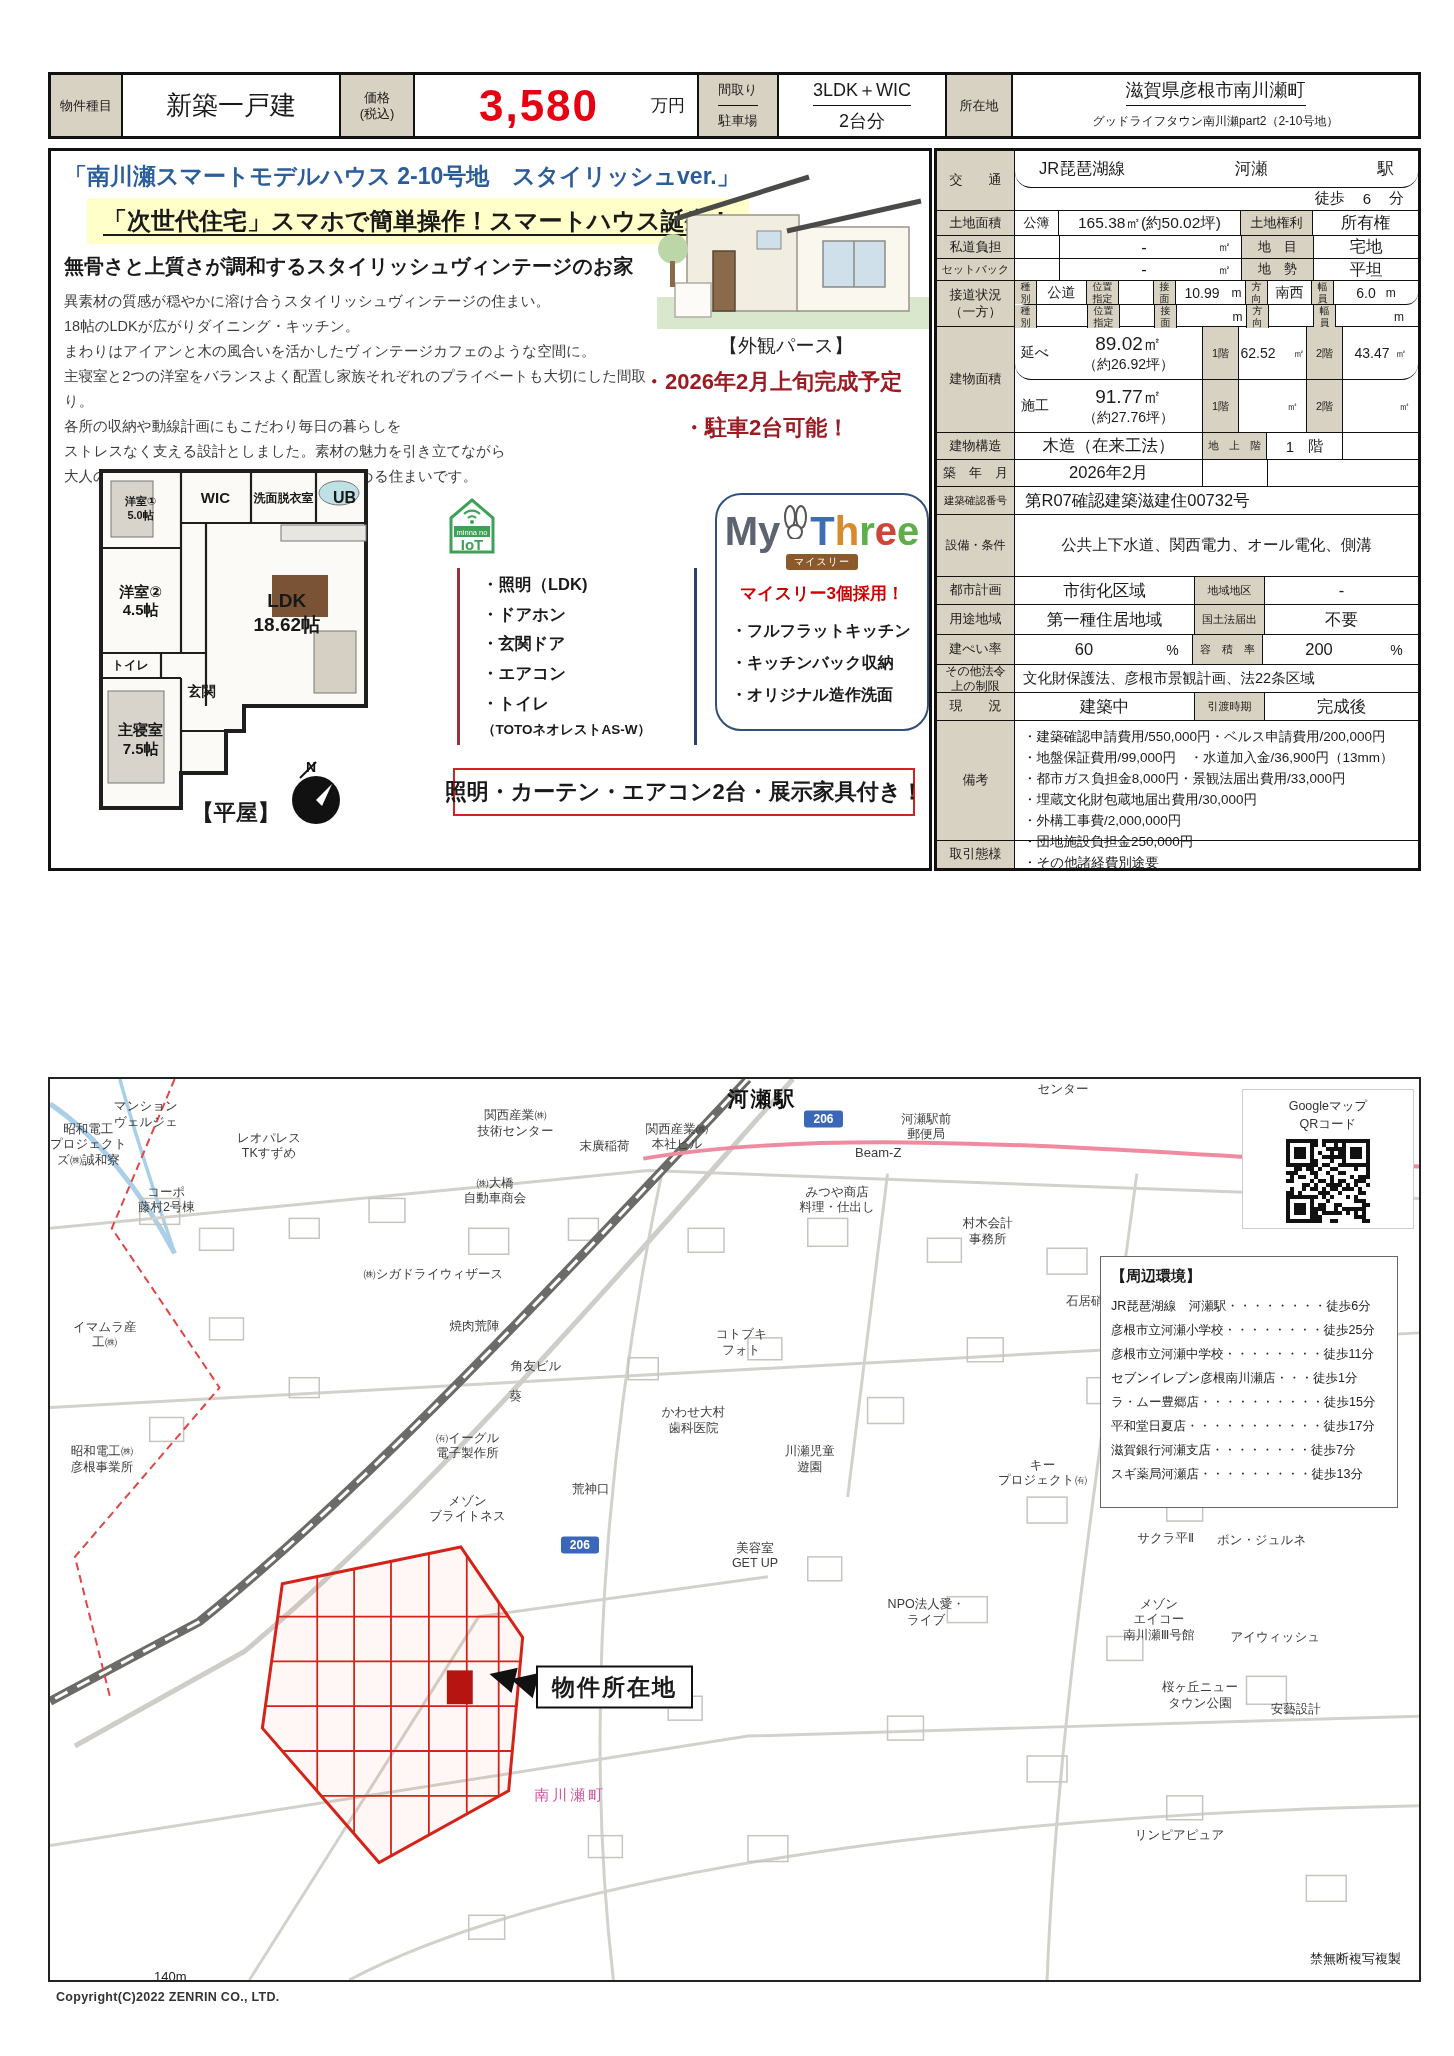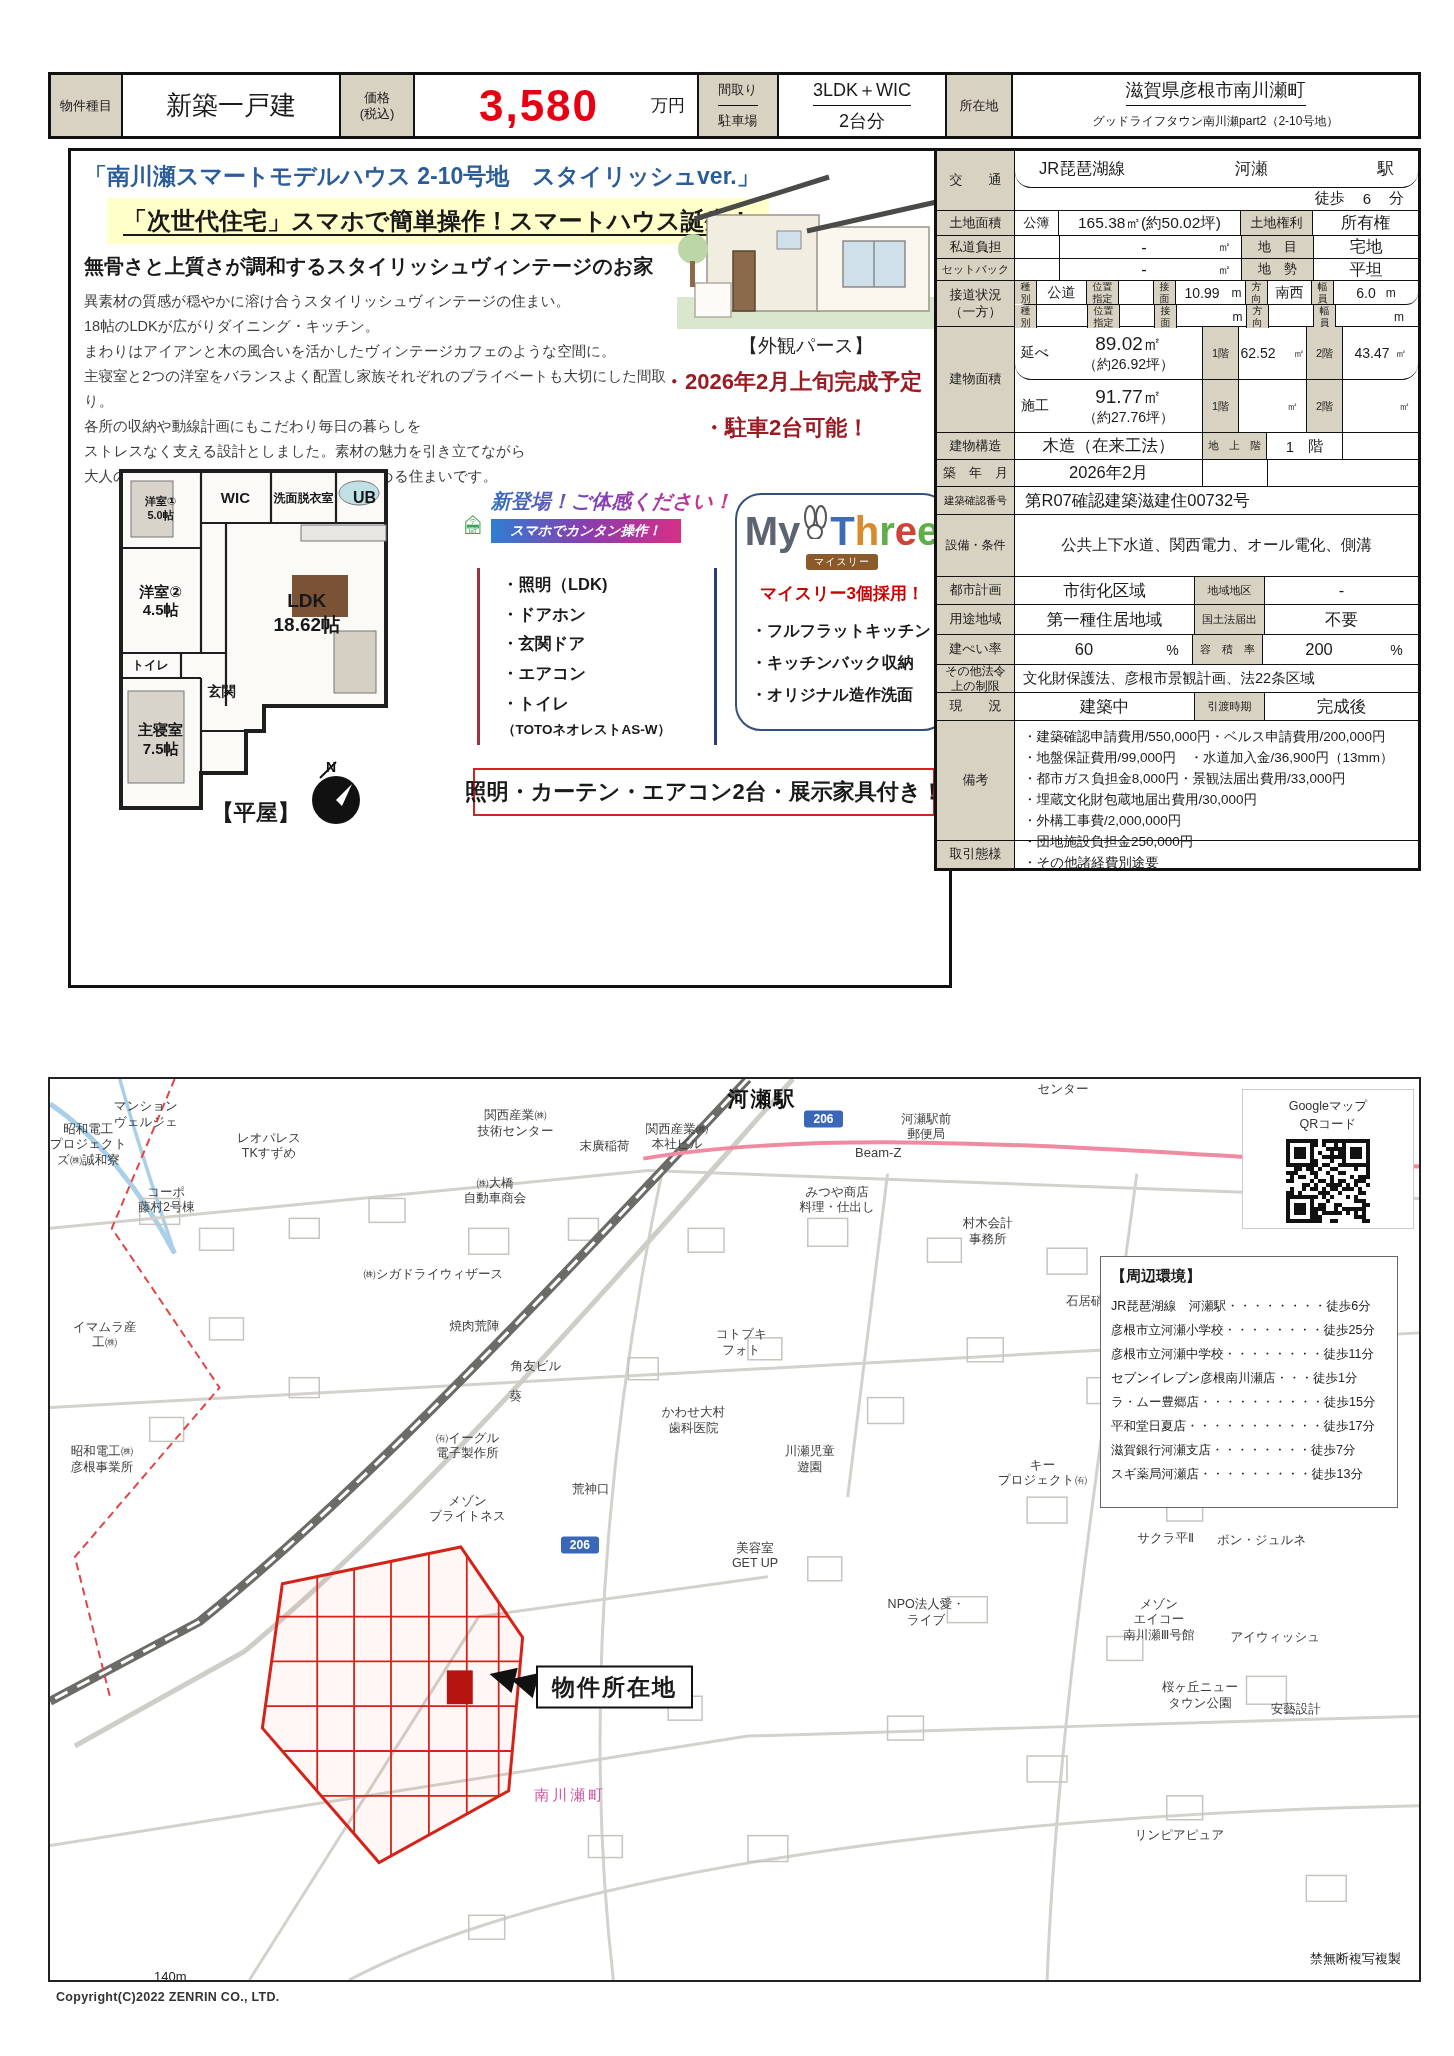--- a/index.html
+++ b/index.html
@@ -9,21 +9,21 @@
   
   #header-table{left:48px;top:72px;width:1373px;height:67px;border:3px solid #111;display:flex;box-sizing:border-box;background:#fff;}
   .hcell{border-right:2px solid #111;display:flex;align-items:center;justify-content:center;box-sizing:border-box;}
   .tan{background:#d8d2c2;}
   .hlabel{font-size:13px;flex-direction:column;line-height:1.2;}
   #price-num{font-size:44px;font-weight:bold;color:#e60012;letter-spacing:2px;}
   .stack{display:flex;flex-direction:column;}
   .stack>div{flex:1;display:flex;align-items:center;justify-content:center;box-sizing:border-box;}
   .stack>div:first-child{border-bottom:1.5px solid #111;}
   
-  #left-box{left:48px;top:148px;width:884px;height:840px;border:3px solid #111;box-sizing:border-box;background:#fff;margin-left:20px;}
+  #left-box{left:48px;top:148px;width:884px;height:723px;border:3px solid #111;box-sizing:border-box;background:#fff;}
   #flyer-title{left:13px;top:10px;font-size:23px;font-weight:bold;color:#2b5d9b;white-space:nowrap;}
   #headline{left:36px;top:47px;background:#ffffc9;padding:7px 16px;font-size:24px;font-weight:bold;text-decoration:underline;text-underline-offset:5px;white-space:nowrap;}
   #subtitle{left:13px;top:102px;font-size:20px;font-weight:bold;white-space:nowrap;}
   #body-text{left:13px;top:138px;width:600px;font-size:14.5px;line-height:1.72;color:#3d3d3d;}
   #exterior{left:606px;top:6px;width:272px;height:172px;}
   #exterior-caption{left:668px;top:182px;font-size:19px;color:#222;}
   .note{font-size:22px;font-weight:bold;color:#9c1b23;white-space:nowrap;}
   #note1{left:592px;top:216px;}
   #note2{left:632px;top:262px;}
   
@@ -199,24 +199,20 @@
     <div id="iot-head">
       <svg width="58" height="72" viewBox="0 0 58 72">
         <path d="M8,30 L29,12 L50,30 L50,64 L8,64 Z" fill="none" stroke="#3fa058" stroke-width="3"></path>
         <path d="M21,26 a11,11 0 0 1 16,0" fill="none" stroke="#3fa058" stroke-width="2.2"></path>
         <path d="M25,30 a6,6 0 0 1 8,0" fill="none" stroke="#3fa058" stroke-width="2.2"></path>
         <circle cx="29" cy="34" r="2" fill="#3fa058"></circle>
         <rect x="11" y="38" width="36" height="11" fill="#3fa058"></rect>
         <text x="29" y="46.5" font-size="7.5" fill="#fff" text-anchor="middle">minna no</text>
         <text x="29" y="62" font-size="15" font-weight="bold" fill="#3fa058" text-anchor="middle">IoT</text>
       </svg>
-      <div style="margin-left:8px">
-        <div id="iot-headline">新登場！ご体感ください！</div>
-        <div id="iot-banner">スマホでカンタン操作！</div>
-      </div>
     </div>
     <div id="iot-list">
         <div class="iot-item">・照明（LDK)</div>
         <div class="iot-item">・ドアホン</div>
         <div class="iot-item">・玄関ドア</div>
         <div class="iot-item">・エアコン</div>
         <div class="iot-item">・トイレ</div>
         <div class="iot-item">（TOTOネオレストAS-W）</div>
       </div>
   </div>

